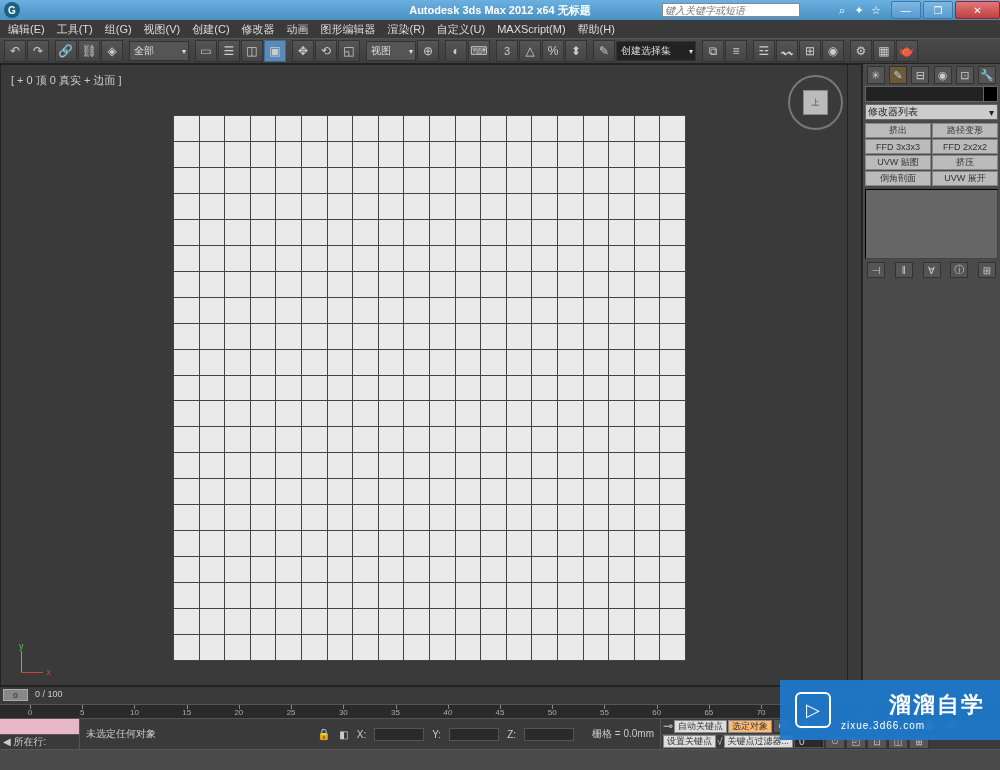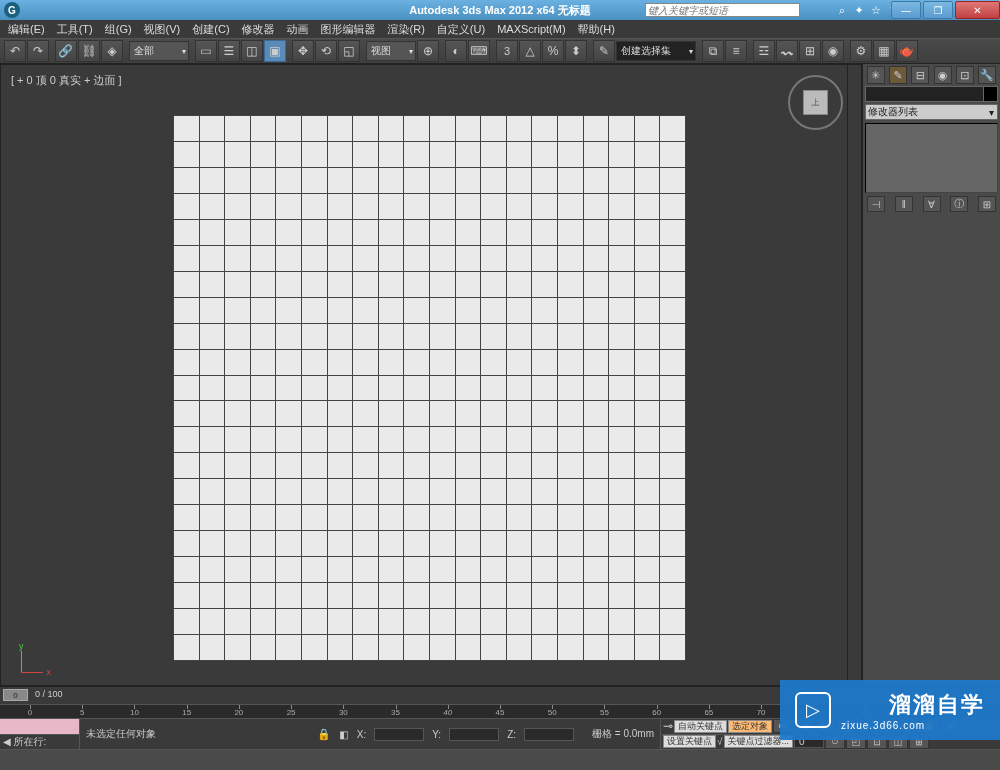--- a/index.html
+++ b/index.html
@@ -2,21 +2,21 @@
 <html><head>
 <meta charset="utf-8">
 <style>
 * { margin: 0; padding: 0; box-sizing: border-box; font-family: "Microsoft YaHei", SimSun, Arial, sans-serif; }
 body { width: 1000px; height: 770px; background: #4a4a4a; overflow: hidden; position: relative; }
 
 
 .title-bar { height: 20px; background: linear-gradient(#6ab0e0, #4a90c0); display: flex; align-items: center; padding: 0 4px; position: relative; }
 .app-icon { width: 16px; height: 16px; background: #1a6080; border-radius: 50%; margin-right: 8px; display:flex; align-items:center; justify-content:center; color:#fff; font-size:10px; font-weight:bold; }
 .title-text { position: absolute; left: 50%; transform: translateX(-50%); color: #fff; font-size: 11px; font-weight: bold; }
-.search-box { position: absolute; right: 200px; width: 155px; height: 14px; background: #fff; border: 1px solid #888; font-size: 10px; color:#888; padding:0 2px; font-style:italic; }
+.search-box { position: absolute; right: 200px; width: 138px; height: 14px; background: #fff; border: 1px solid #888; font-size: 10px; color:#888; padding:0 2px; font-style:italic; }
 .title-icons { position:absolute; right:100px; display:flex; gap:3px; }
 .title-icons span { width:14px; height:14px; color:#fff; font-size:11px; display:flex; align-items:center; justify-content:center; }
 .win-controls { position: absolute; right: 0; display: flex; }
 .win-btn { width: 30px; height: 18px; background: linear-gradient(#7cb8e0,#5a9ad0); border: 1px solid #3a7aa8; display: flex; align-items: center; justify-content: center; font-size: 10px; color: #fff; margin-left:2px; border-radius:2px; }
 .win-btn.close { background: linear-gradient(#e07878, #c04040); border-color:#a02020; width:45px; }
 
 
 .menu-bar { height: 18px; background: #3a3a3a; display: flex; align-items: center; padding: 0 2px; }
 .menu-item { color: #ddd; font-size: 11px; padding: 0 6px; cursor: default; }
 
@@ -238,20 +238,30 @@
       <div class="panel-tab active">✎</div>
       <div class="panel-tab">⊟</div>
       <div class="panel-tab">◉</div>
       <div class="panel-tab">⊡</div>
       <div class="panel-tab">🔧</div>
     </div>
     <div class="panel-input">
         <div class="panel-input-color"></div>
       </div>
     <div class="panel-dropdown">修改器列表</div>
+    <div class="modifier-grid">
+      <div class="mod-btn">挤出</div>
+      <div class="mod-btn">路径变形</div>
+      <div class="mod-btn">FFD 3x3x3</div>
+      <div class="mod-btn">FFD 2x2x2</div>
+      <div class="mod-btn">UVW 贴图</div>
+      <div class="mod-btn">挤压</div>
+      <div class="mod-btn">倒角剖面</div>
+      <div class="mod-btn">UVW 展开</div>
+    </div>
     <div class="stack-area"></div>
     <div class="stack-controls">
       <div class="stack-btn">⊣</div>
       <div class="stack-btn">‖</div>
       <div class="stack-btn">∀</div>
       <div class="stack-btn">ⓘ</div>
       <div class="stack-btn">⊞</div>
     </div>
   </div>
 </div>

